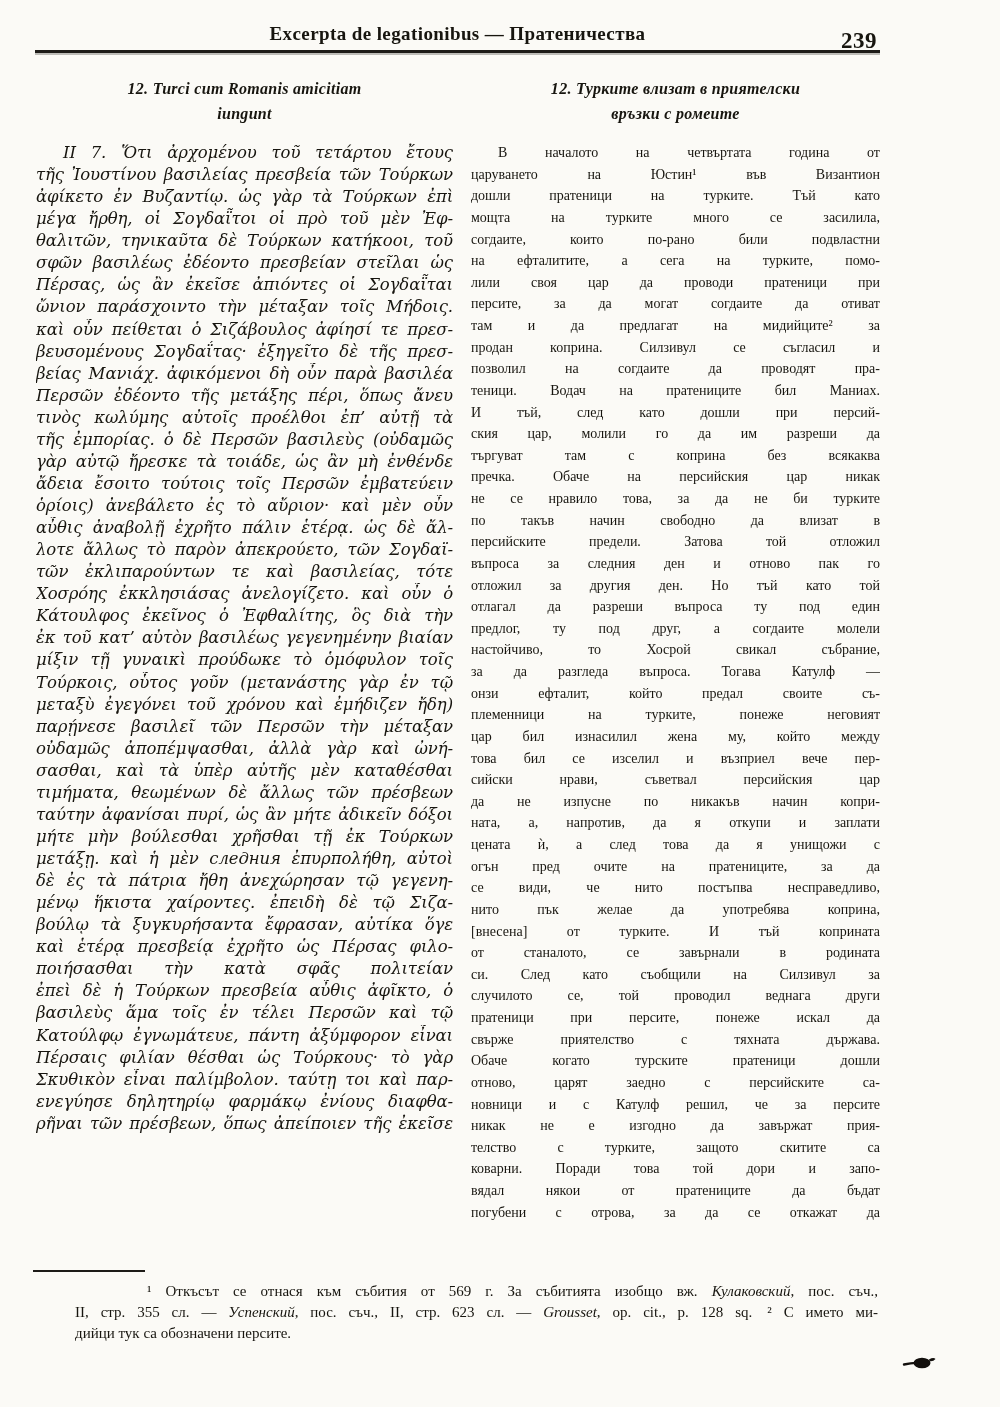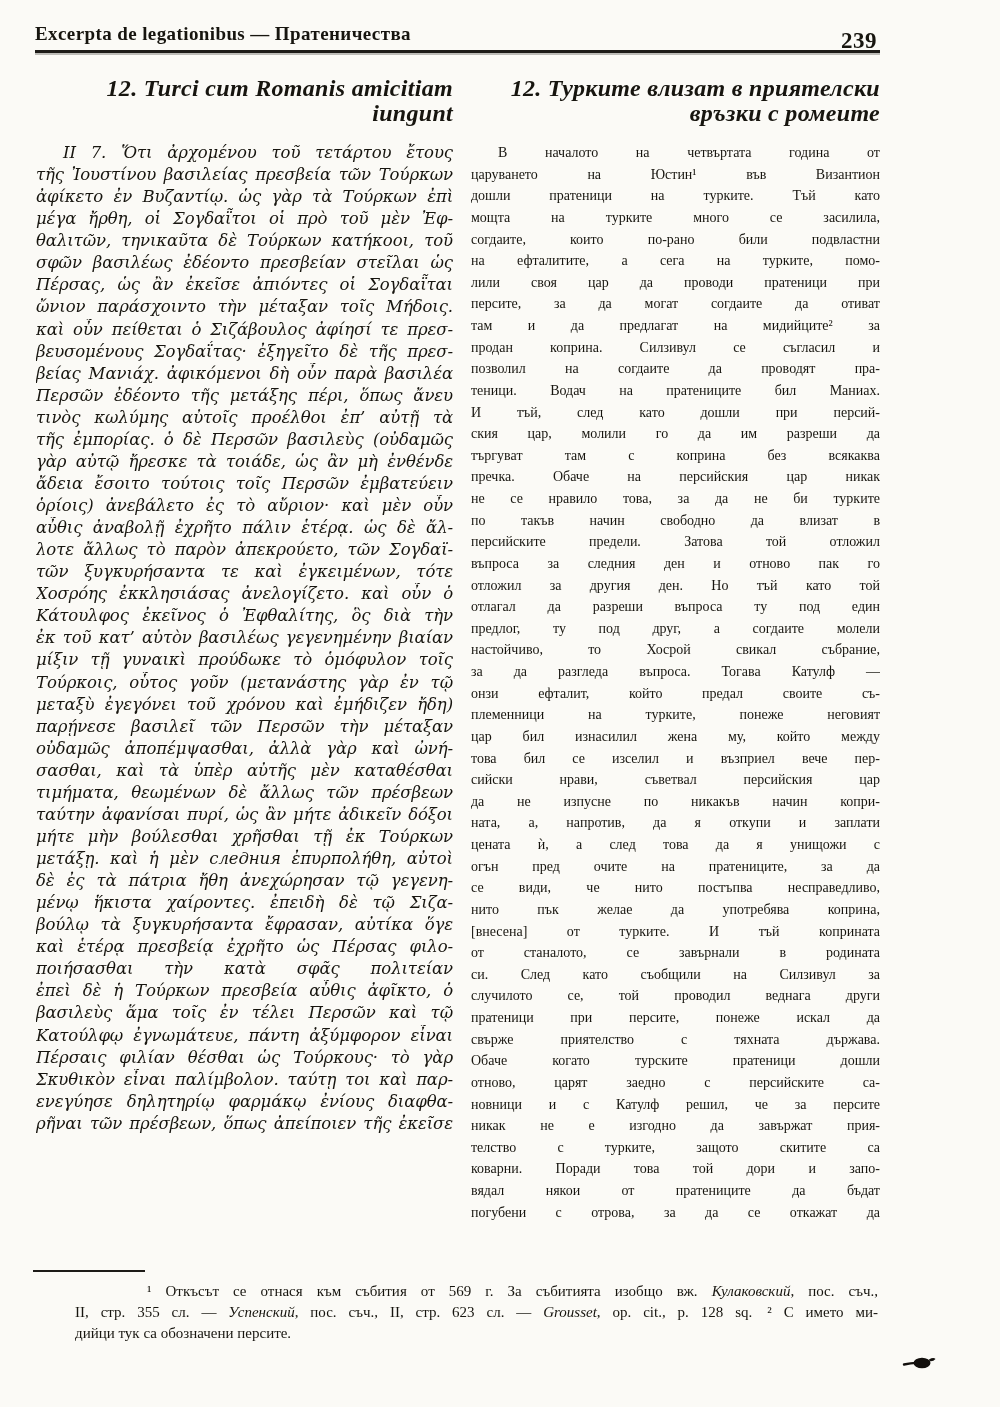--- a/index.html
+++ b/index.html
@@ -6,39 +6,39 @@
   body{
     width:1000px;height:1407px;position:relative;overflow:hidden;
     background:#fbfaf6;color:#17150f;
     font-family:"Liberation Serif","DejaVu Serif",serif;
   }
   .page{position:absolute;inset:0;}
 
   
   .hdr{position:absolute;left:35px;top:20px;width:845px;height:28px;}
   .hdr-title{
-    position:absolute;left:0;right:0;top:2px;
+    position:absolute;left:0;right:0;top:2px;text-align:center;
     font-weight:bold;font-size:19px;line-height:24px;letter-spacing:.4px;
   }
   .hdr-num{
     position:absolute;right:3px;top:8px;font-weight:bold;font-size:23px;line-height:26px;
     letter-spacing:.5px;
   }
   .rule{
     position:absolute;left:35px;top:50px;width:845px;height:3px;background:#1d1b17;
     box-shadow:0 2px 0 rgba(29,27,23,.28);
   }
 
   
   .col{position:absolute;top:76px;}
   .col-left{left:36px;width:417px;}
   .col-right{left:471px;width:409px;}
   .col-title{
-    height:66px;text-align:right;font-style:italic;font-weight:bold;
-    font-size:24px;line-height:25px;letter-spacing:.3px;
+    height:66px;text-align:center;font-style:italic;font-weight:bold;
+    font-size:16px;line-height:25px;letter-spacing:.3px;
   }
   .tl{white-space:nowrap;}
   .body .ln{
     text-align:justify;text-align-last:justify;overflow:hidden;
   }
   .greek .ln{
     height:22.07px;line-height:22.07px;font-size:16.5px;
     font-family:"DejaVu Serif",serif;font-style:italic;letter-spacing:-.1px;
   }
   .bulg .ln{
@@ -88,21 +88,21 @@
         <div class="ln">βευσομένους Σογδαΐτας· ἐξηγεῖτο δὲ τῆς πρεσ-</div>
         <div class="ln">βείας Μανιάχ. ἀφικόμενοι δὴ οὖν παρὰ βασιλέα</div>
         <div class="ln">Περσῶν ἐδέοντο τῆς μετάξης πέρι, ὅπως ἄνευ</div>
         <div class="ln">τινὸς κωλύμης αὐτοῖς προέλθοι ἐπ’ αὐτῇ τὰ</div>
         <div class="ln">τῆς ἐμπορίας. ὁ δὲ Περσῶν βασιλεὺς (οὐδαμῶς</div>
         <div class="ln">γὰρ αὐτῷ ἤρεσκε τὰ τοιάδε, ὡς ἂν μὴ ἐνθένδε</div>
         <div class="ln">ἄδεια ἔσοιτο τούτοις τοῖς Περσῶν ἐμβατεύειν</div>
         <div class="ln">ὁρίοις) ἀνεβάλετο ἐς τὸ αὔριον· καὶ μὲν οὖν</div>
         <div class="ln">αὖθις ἀναβολῇ ἐχρῆτο πάλιν ἑτέρᾳ. ὡς δὲ ἄλ-</div>
         <div class="ln">λοτε ἄλλως τὸ παρὸν ἀπεκρούετο, τῶν Σογδαϊ-</div>
-        <div class="ln">τῶν ξυγκυρήσαντα τε καὶ ἐγκειμένων, τότε</div>
+        <div class="ln">τῶν ἐκλιπαρούντων τε καὶ βασιλείας, τότε</div>
         <div class="ln">Χοσρόης ἐκκλησιάσας ἀνελογίζετο. καὶ οὖν ὁ</div>
         <div class="ln">Κάτουλφος ἐκεῖνος ὁ Ἐφθαλίτης, ὃς διὰ τὴν</div>
         <div class="ln">ἐκ τοῦ κατ’ αὐτὸν βασιλέως γεγενημένην βιαίαν</div>
         <div class="ln">μίξιν τῇ γυναικὶ προύδωκε τὸ ὁμόφυλον τοῖς</div>
         <div class="ln">Τούρκοις, οὗτος γοῦν (μετανάστης γὰρ ἐν τῷ</div>
         <div class="ln">μεταξὺ ἐγεγόνει τοῦ χρόνου καὶ ἐμήδιζεν ἤδη)</div>
         <div class="ln">παρῄνεσε βασιλεῖ τῶν Περσῶν τὴν μέταξαν</div>
         <div class="ln">οὐδαμῶς ἀποπέμψασθαι, ἀλλὰ γὰρ καὶ ὠνή-</div>
         <div class="ln">σασθαι, καὶ τὰ ὑπὲρ αὐτῆς μὲν καταθέσθαι</div>
         <div class="ln">τιμήματα, θεωμένων δὲ ἄλλως τῶν πρέσβεων</div>

